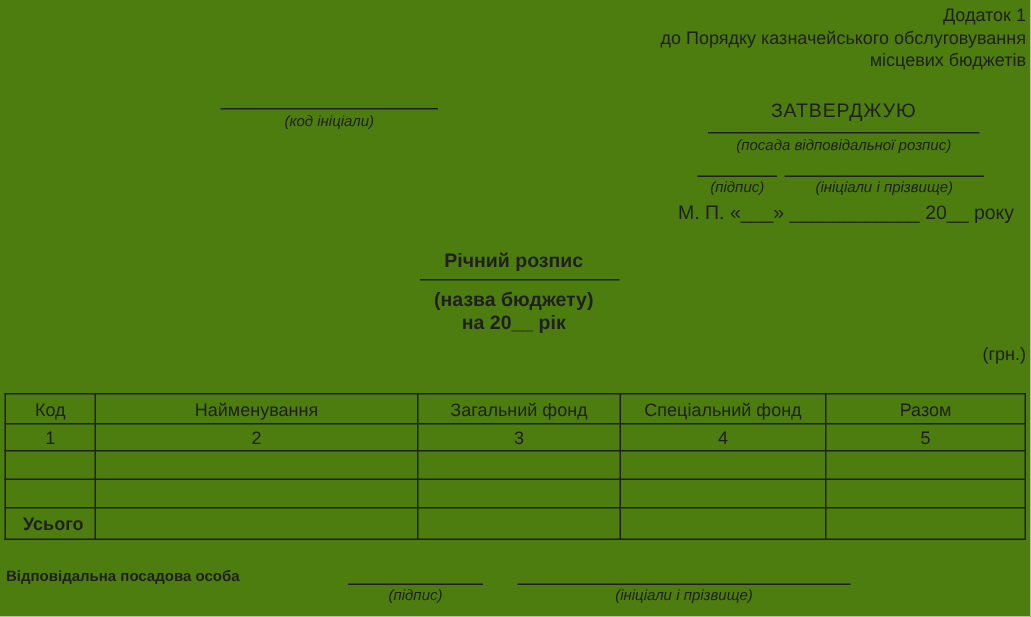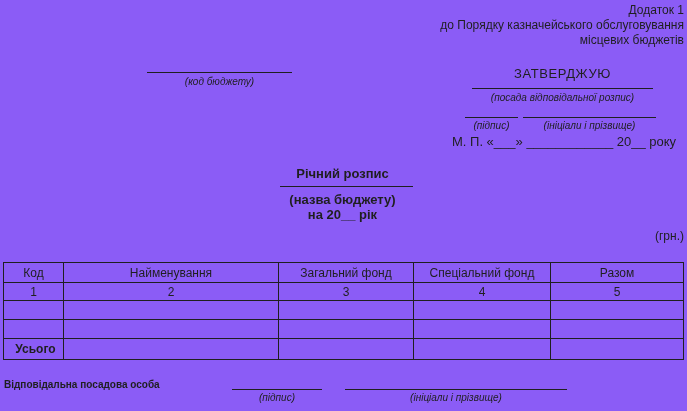--- a/index.html
+++ b/index.html
@@ -1,20 +1,20 @@
 <!DOCTYPE html>
 <html><head>
 <meta charset="utf-8">
 <style>
   * { margin:0; padding:0; box-sizing:border-box; }
   html,body { background:#ffffff; }
   .page {
     position:relative;
     width:687px; height:411px;
-    background:#8b5cf6;
+    background:#4d7c0f;
     color:#1f1f1f;
     font-family:"Liberation Sans", sans-serif;
     font-size:12px;
     overflow:hidden;
   }
   .abs { position:absolute; }
   .it  { font-style:italic; }
   .b   { font-weight:bold; }
   .sm  { font-size:10px; }
   .ctr { text-align:center; }
@@ -54,21 +54,21 @@
 
 <div class="page">
 
   <div class="abs appendix rt">
     <div>Додаток 1</div>
     <div>до Порядку казначейського обслуговування</div>
     <div>місцевих бюджетів</div>
   </div>
 
   <div class="abs rule" style="left:147px; top:72px; width:145px;"></div>
-  <div class="abs it sm ctr" style="left:147px; top:76px; width:145px;">(код бюджету)</div>
+  <div class="abs it sm ctr" style="left:147px; top:76px; width:145px;">(код ініціали)</div>
 
   <div class="abs ctr approve-title">ЗАТВЕРДЖУЮ</div>
   <div class="abs rule" style="left:472px; top:88px; width:181px;"></div>
   <div class="abs it sm ctr" style="left:472px; top:92px; width:181px;">(посада відповідальної розпис)</div>
   <div class="abs rule" style="left:465px; top:117px; width:53px;"></div>
   <div class="abs it sm ctr" style="left:465px; top:120px; width:53px;">(підпис)</div>
   <div class="abs rule" style="left:523px; top:117px; width:133px;"></div>
   <div class="abs it sm ctr" style="left:523px; top:120px; width:133px;">(ініціали і прізвище)</div>
   <div class="abs stamp">М. П. «___» ____________ 20__ року</div>
 

